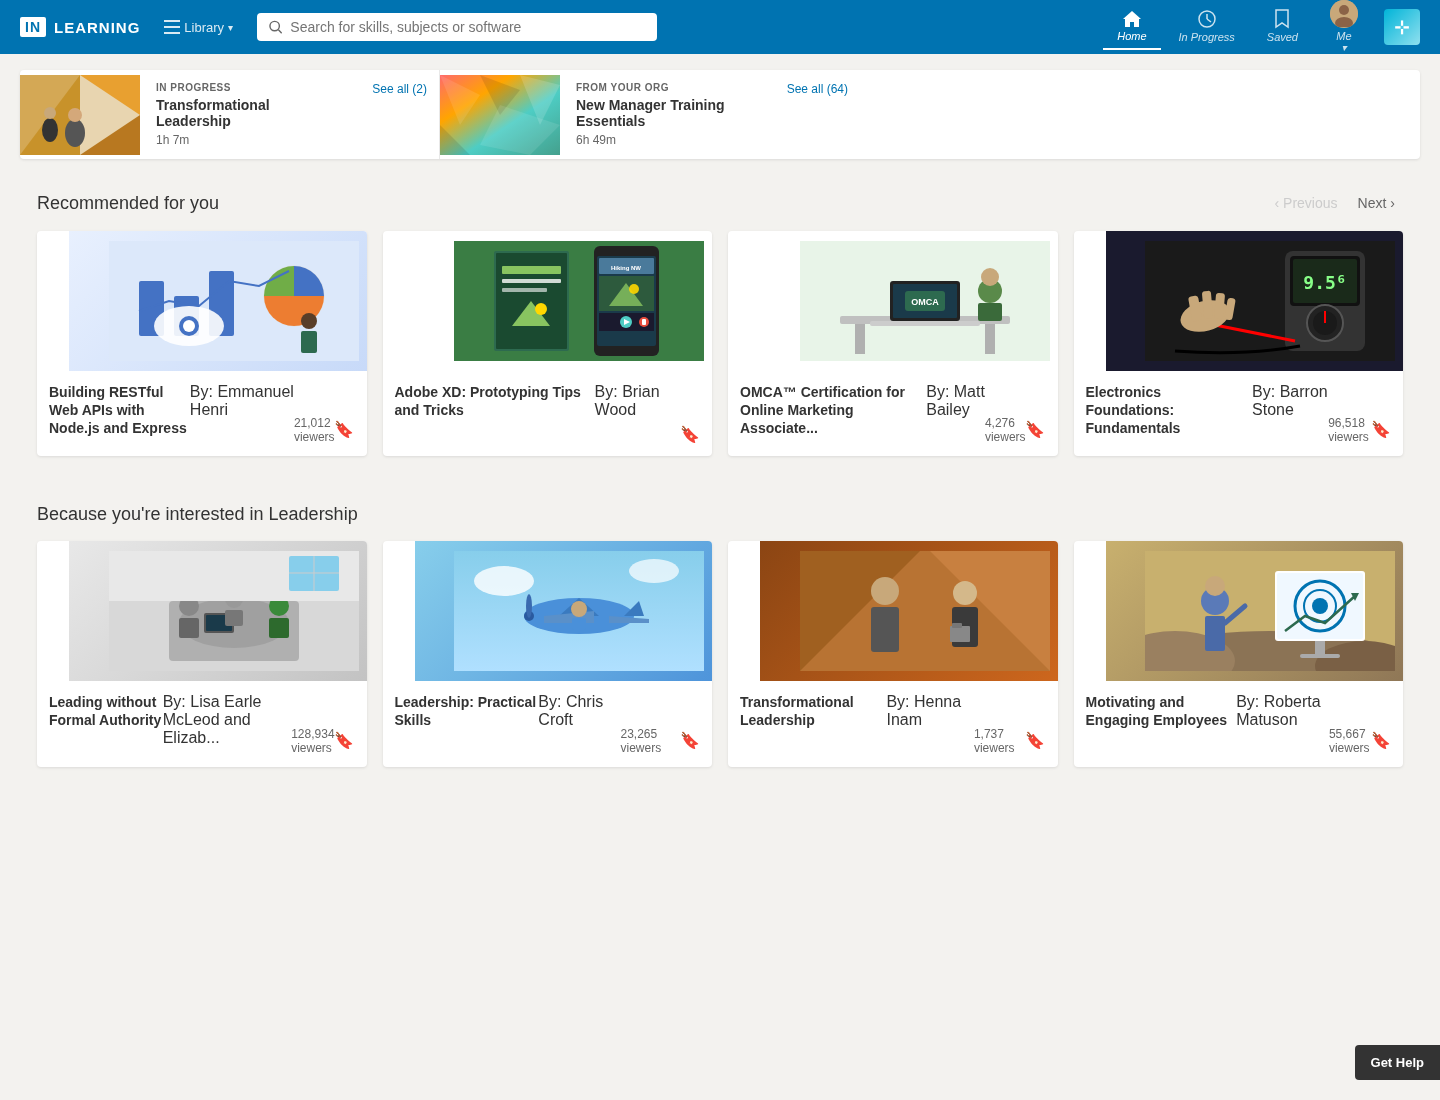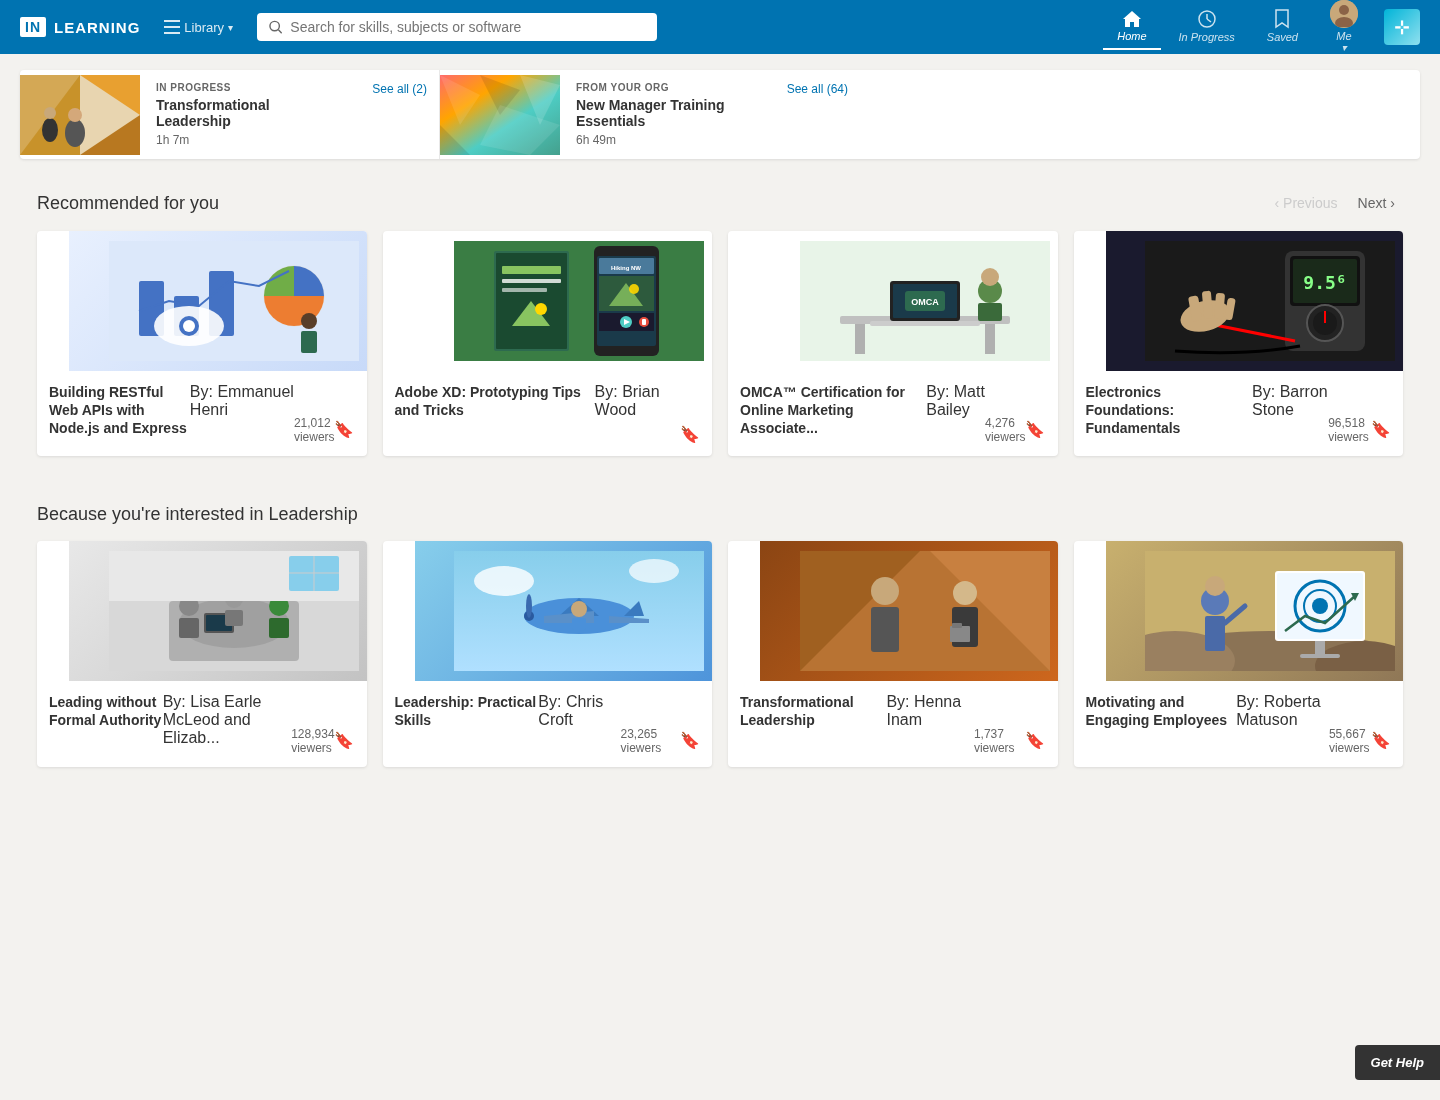--- a/index.html
+++ b/index.html
@@ -263,21 +263,20 @@
       bottom: 20px;
       right: 0;
       background: #333;
       color: white;
       padding: 10px 16px;
       font-size: 13px;
       font-weight: 600;
       cursor: pointer;
       border-radius: 4px 0 0 4px;
       z-index: 100;
-      font-style: italic;
     }
 
     
     .electronics-thumb {
       background: #1a1a2e;
     }
 
     
     .lead-thumb-1 { background: linear-gradient(135deg, #e8e8e8, #c0c0c0); }
     .lead-thumb-2 { background: linear-gradient(135deg, #87ceeb, #4a90d9); }

